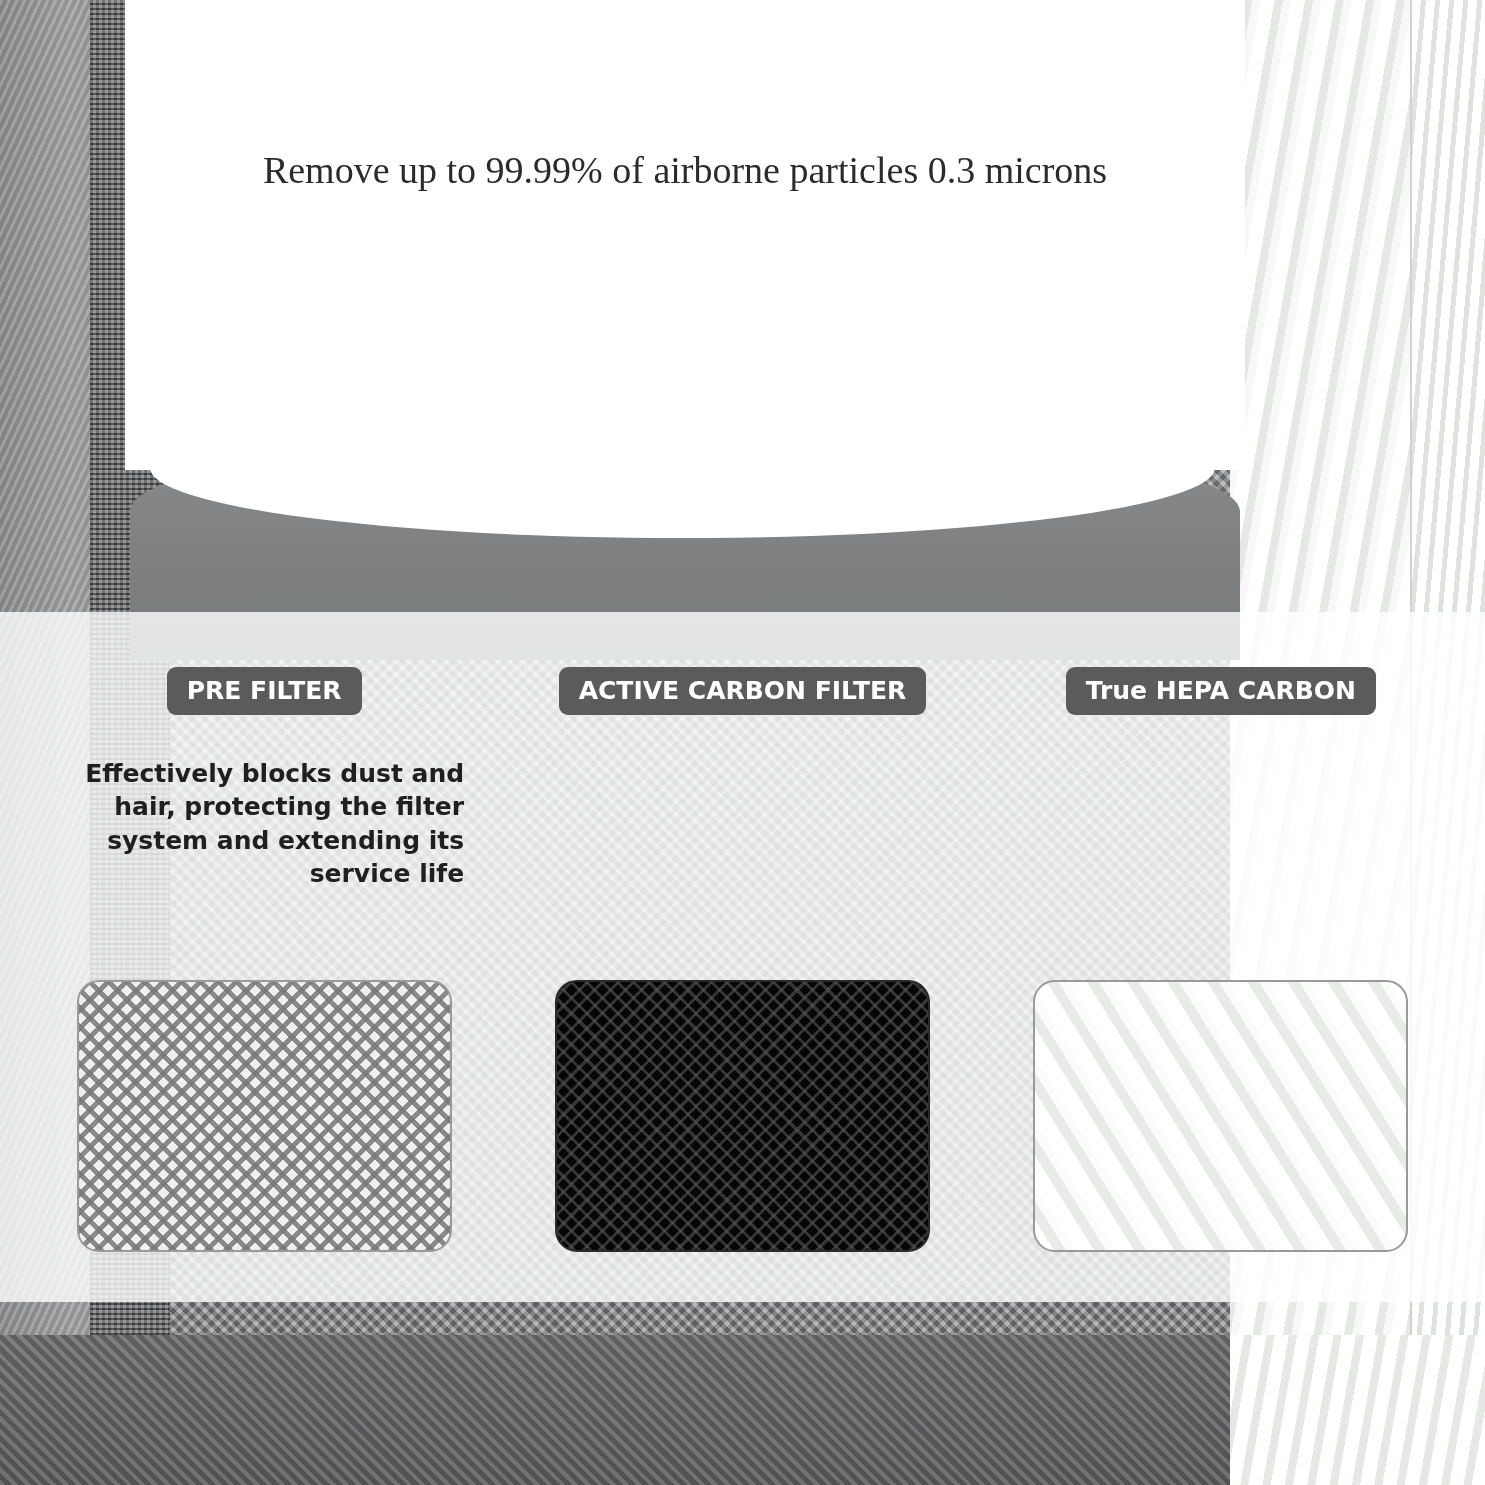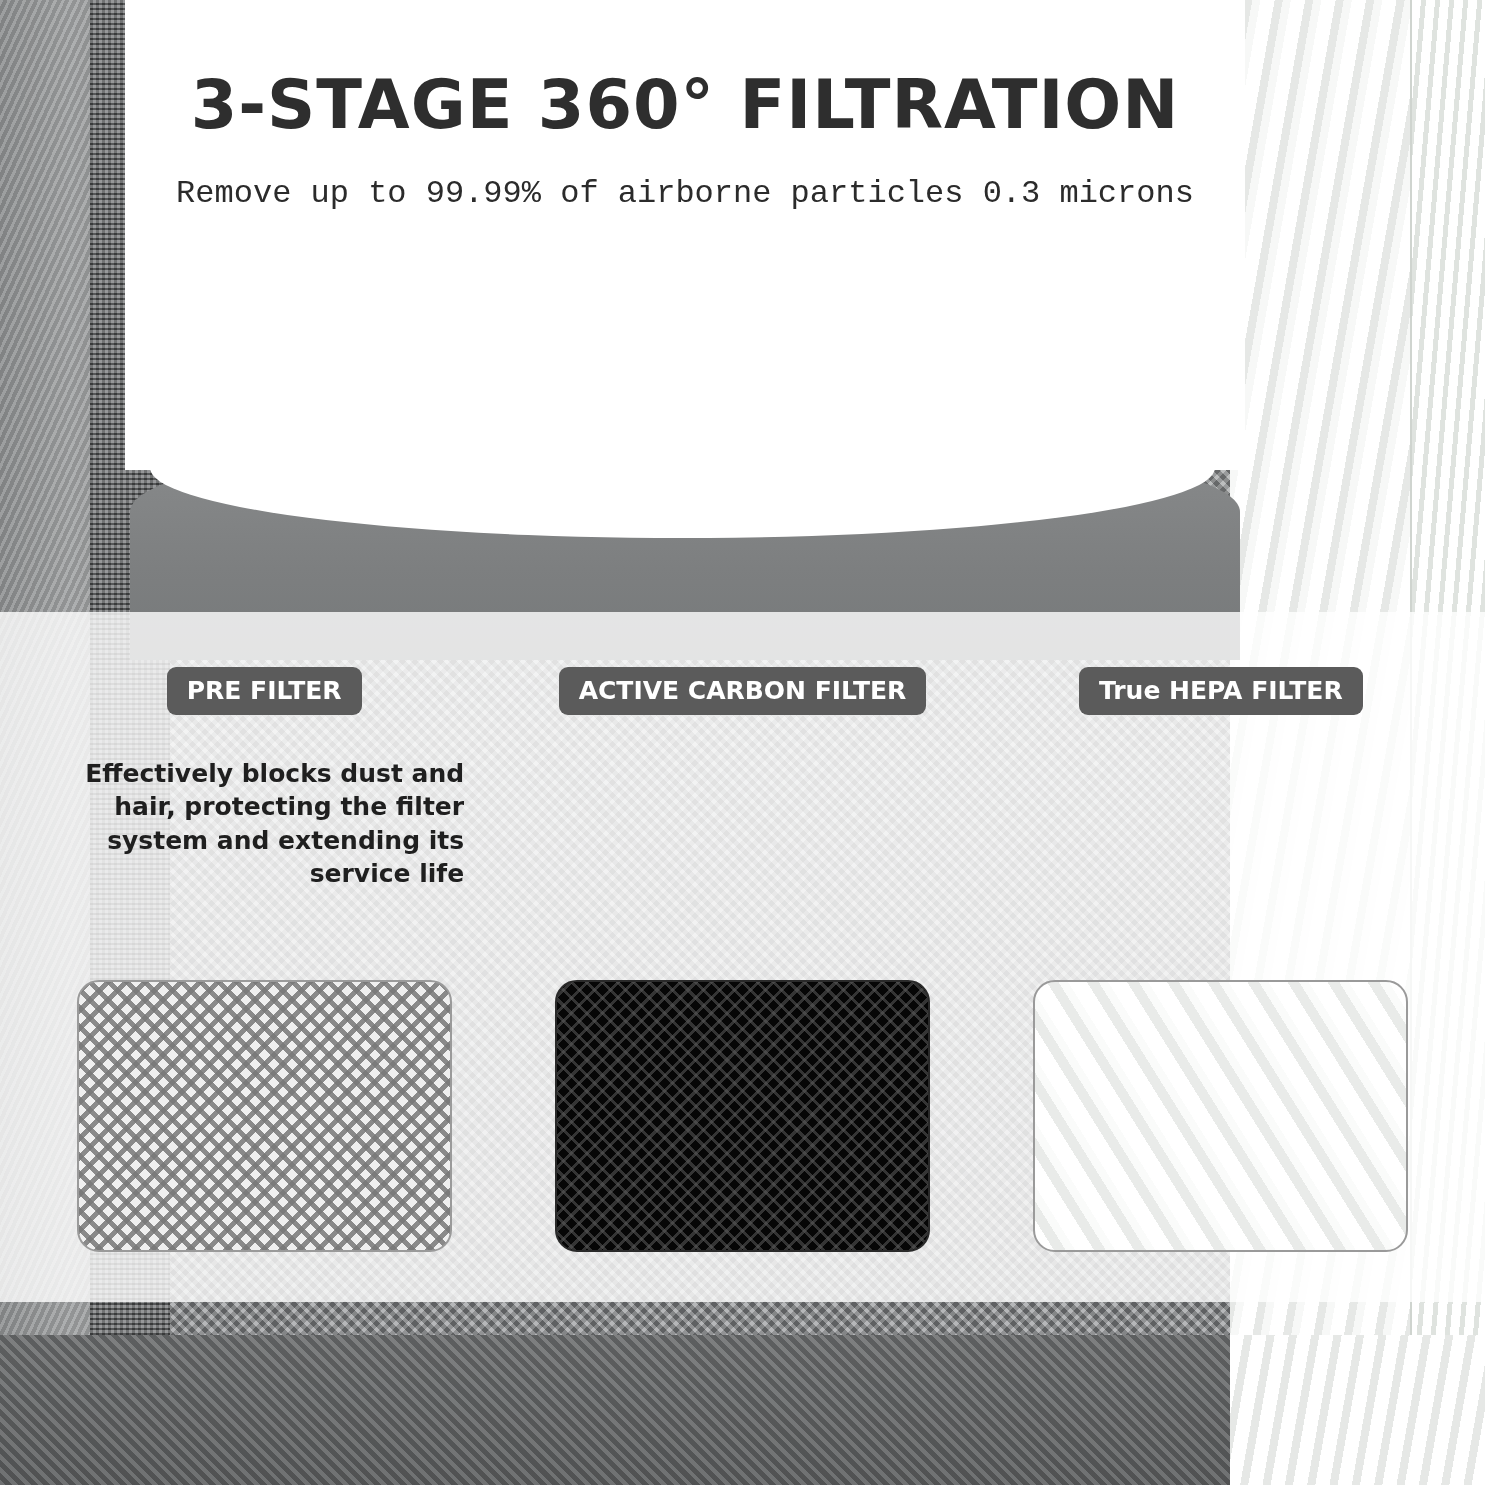--- a/index.html
+++ b/index.html
@@ -103,25 +103,25 @@
     font-family: "DejaVu Sans", sans-serif;
     font-weight: 700;
     font-size: 67px;
     letter-spacing: 1px;
     color: #2e2e2e;
     line-height: 1;
     margin: 0;
     white-space: nowrap;
   }
   .subtitle {
-    font-family: Liberation Mono, monospace;
+    font-family: Liberation Serif, serif;
     font-weight: 400;
-    font-size: 32px;
+    font-size: 38px;
     color: #2b2b2b;
-    margin: 36px 0 0 0;
+    margin: 76px 0 0 0;
     white-space: nowrap;
   }
 
   
   .panel {
     position: absolute;
     left: 0; top: 612px;
     width: 1485px;
     height: 690px;
     background: rgba(255,255,255,0.80);
@@ -215,40 +215,39 @@
     <div class="bg-mesh"></div>
     <div class="bg-left"></div>
     <div class="bg-carbon"></div>
     <div class="bg-hepa"></div>
     <div class="bg-hepa-edge"></div>
     <div class="bg-curve"></div>
     <div class="bg-curve-inner"></div>
   </div>
 
   <div class="header">
-    <h1 class="title">3-STAGE 360° FILTRATION</h1>
     <p class="subtitle">Remove up to 99.99% of airborne particles 0.3 microns</p>
   </div>
 
   <div class="panel">
     <div class="columns">
 
       <div class="col">
         <span class="badge">PRE FILTER</span>
         <div class="desc">Effectively blocks dust and hair, protecting the filter system and extending its service life</div>
         <div class="swatch swatch-pre"></div>
       </div>
 
       <div class="col">
         <span class="badge">ACTIVE CARBON FILTER</span>
         <div class="swatch swatch-carbon"></div>
       </div>
 
       <div class="col">
-        <span class="badge">True HEPA FILTER</span>
+        <span class="badge">True HEPA CARBON</span>
         <div class="swatch swatch-hepa"></div>
       </div>
 
     </div>
   </div>
 
   <div class="bottom-strip">
     <div class="hepa-part"></div>
   </div>
 

